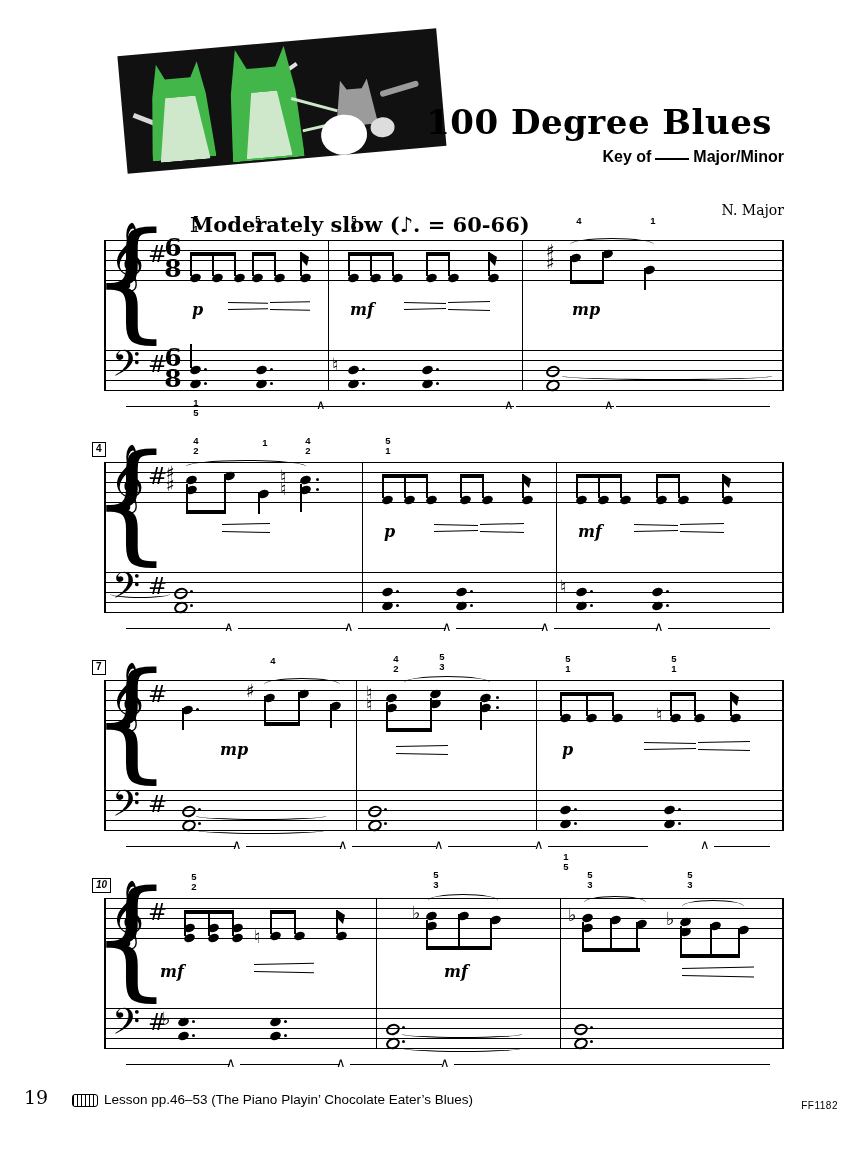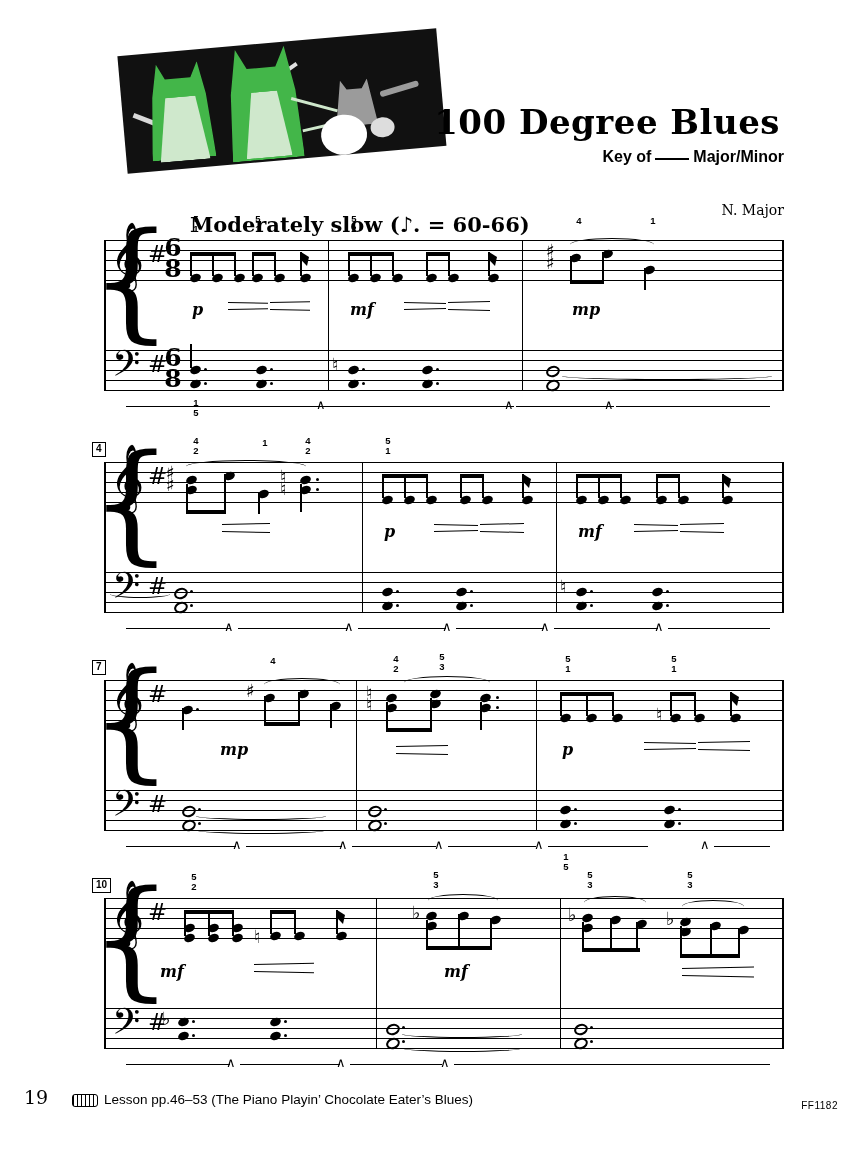--- a/index.html
+++ b/index.html
@@ -111,21 +111,21 @@
   .cat-art .neck-2 {
     position: absolute;
     left: 122px; top: 36px;
     width: 60px; height: 4px;
     background: #e2e2e2;
     transform: rotate(-30deg);
   }
 
   .title {
     position: absolute;
-    right: 84px;
+    right: 92px;
     top: 102px;
     font-family: "DejaVu Serif", serif;
     font-weight: bold;
     font-size: 34px;
     letter-spacing: 0.5px;
     white-space: nowrap;
     text-align: right;
   }
   .key-line {
     position: absolute;
@@ -807,21 +807,21 @@
   <div class="pedline" style="left:248px; top:166px; width:84px;"></div>
   <div class="pedv" style="left:330px; top:158px;">∧</div>
   <div class="pedline" style="left:344px; top:166px; width:88px;"></div>
   <div class="pedv" style="left:430px; top:158px;">∧</div>
   <div class="pedline" style="left:444px; top:166px; width:100px;"></div>
   <div class="pedv" style="left:596px; top:158px;">∧</div>
   <div class="pedline" style="left:610px; top:166px; width:56px;"></div>
 </div>
 
 <div class="system" style="top:898px; height:160px;">
-  <div class="measnum" style="left:-12px; top:-20px;">10</div>
+  <div class="measnum" style="left:-12px; top:-20px;font-style:italic;">10</div>
   <div class="brace">{</div>
   <div class="sysbar" style="left:0; top:0; height:150px;"></div>
   <div class="sysbar" style="left:678px; top:0; height:150px;"></div>
 
   <div class="staff" style="top:0;">
     <div class="line l0"></div>
       <div class="line l1"></div>
       <div class="line l2"></div>
       <div class="line l3"></div>
       <div class="line l4"></div>

